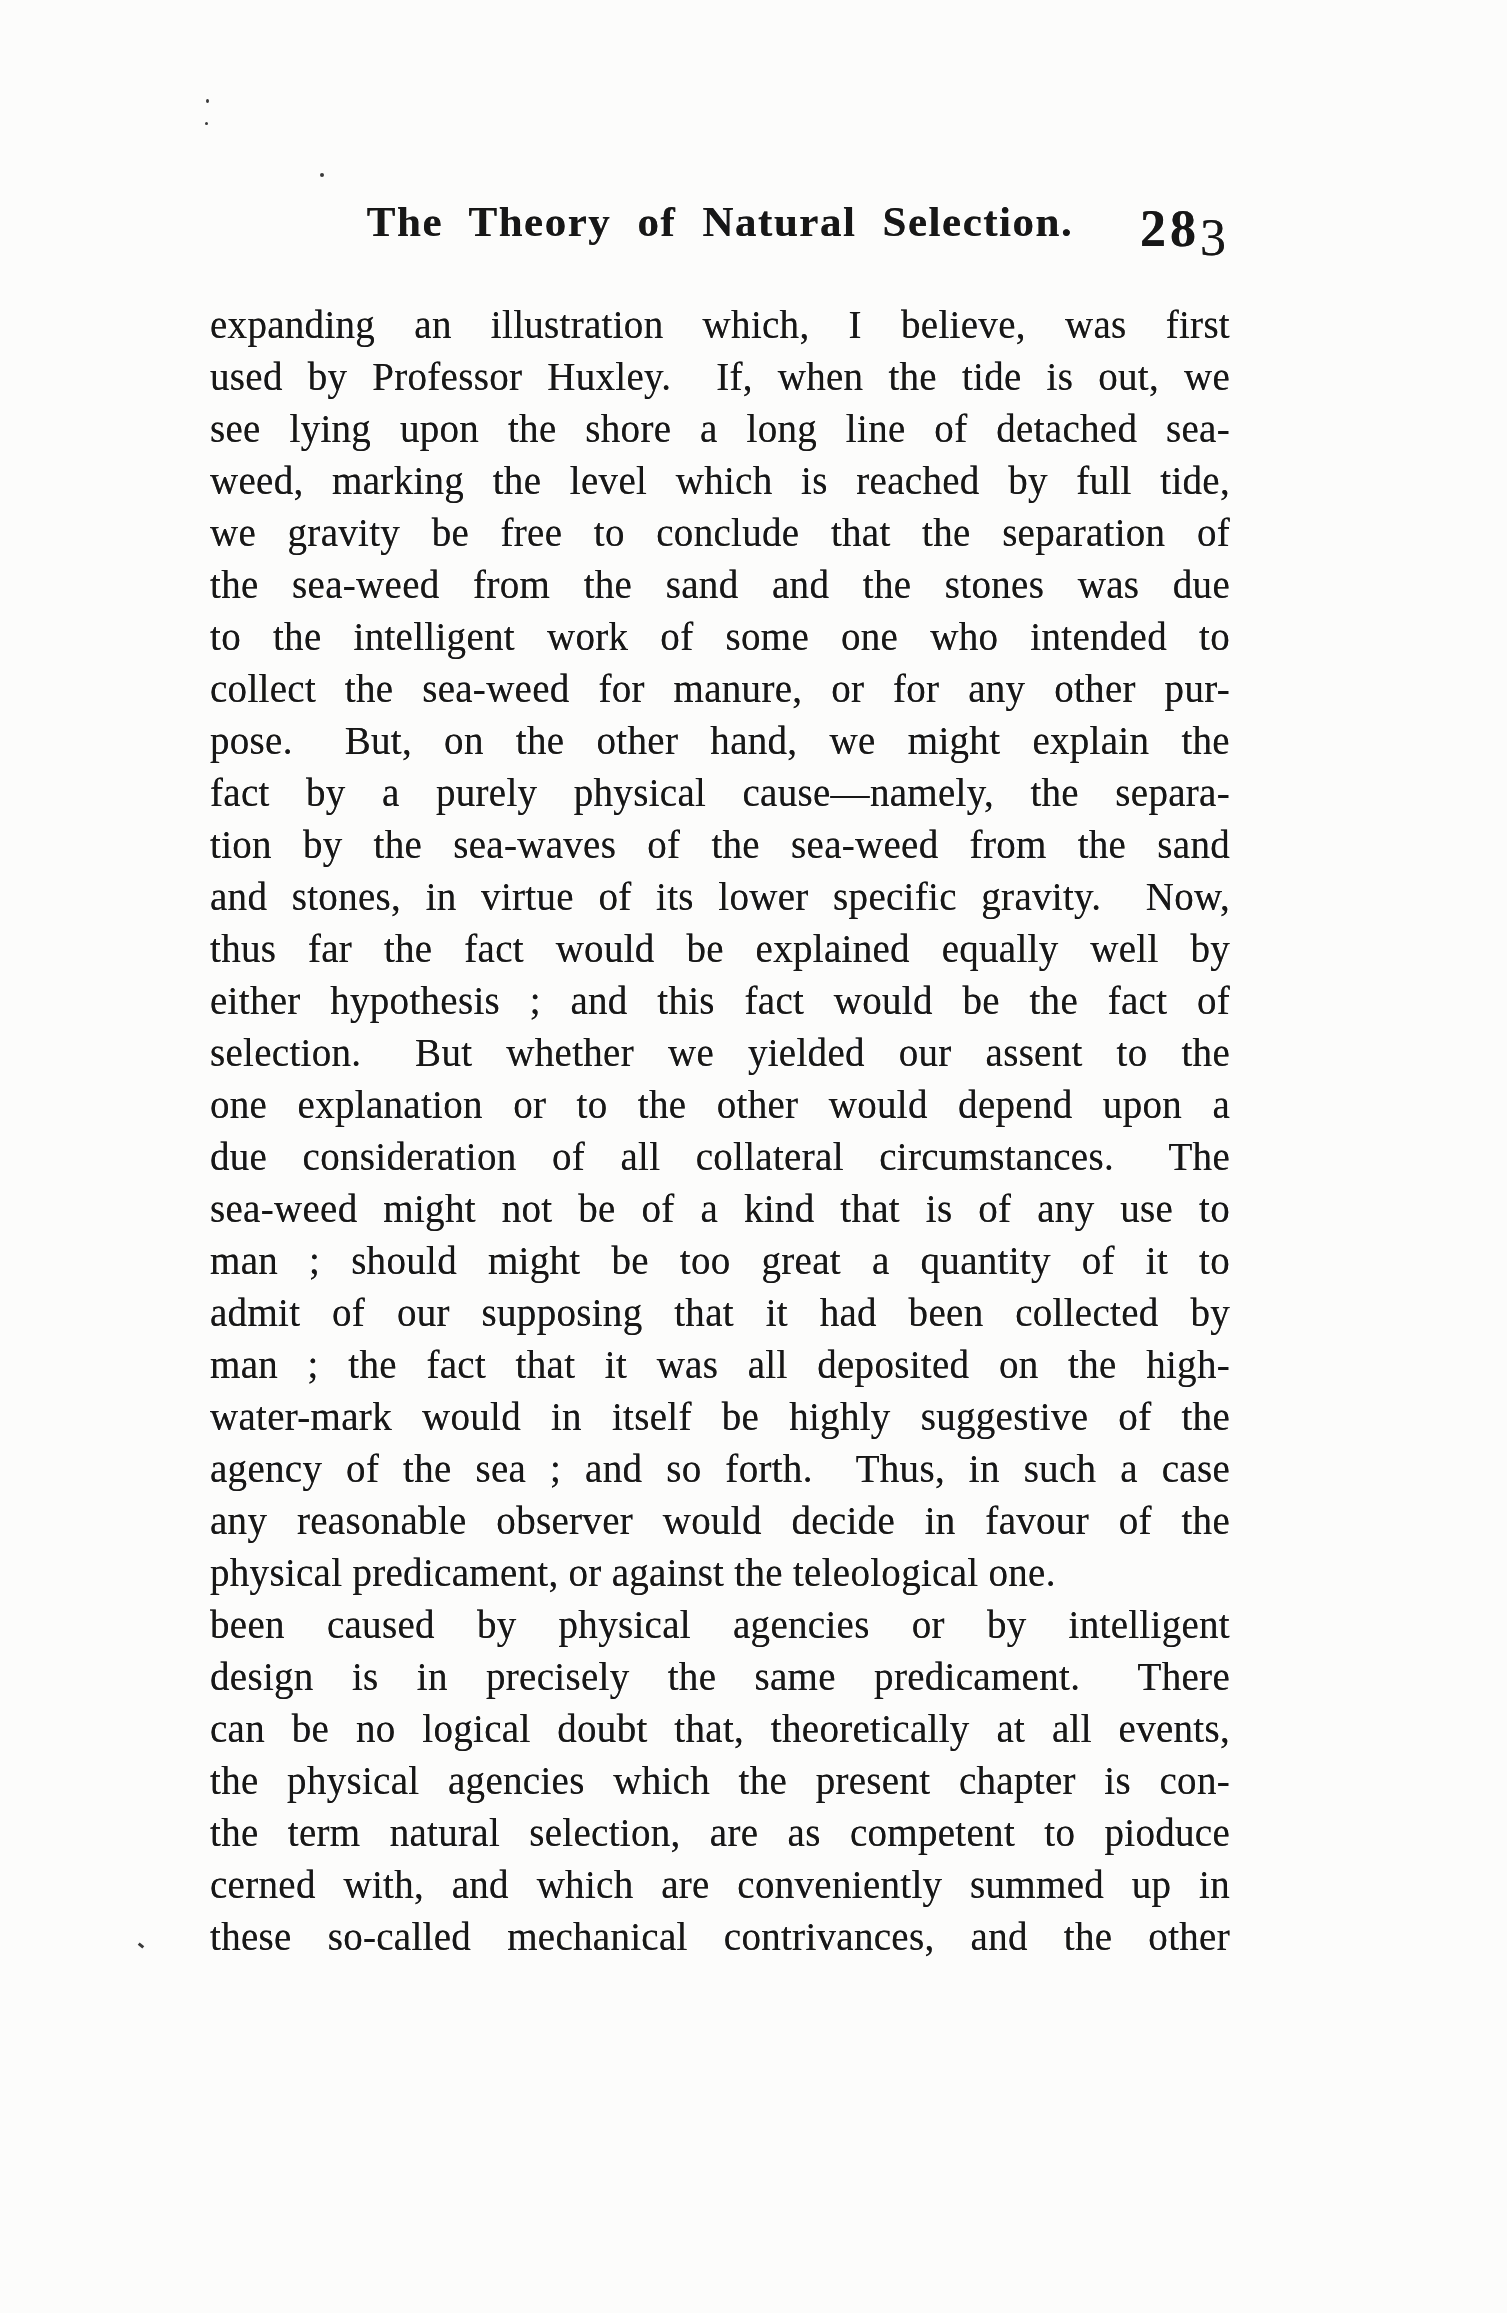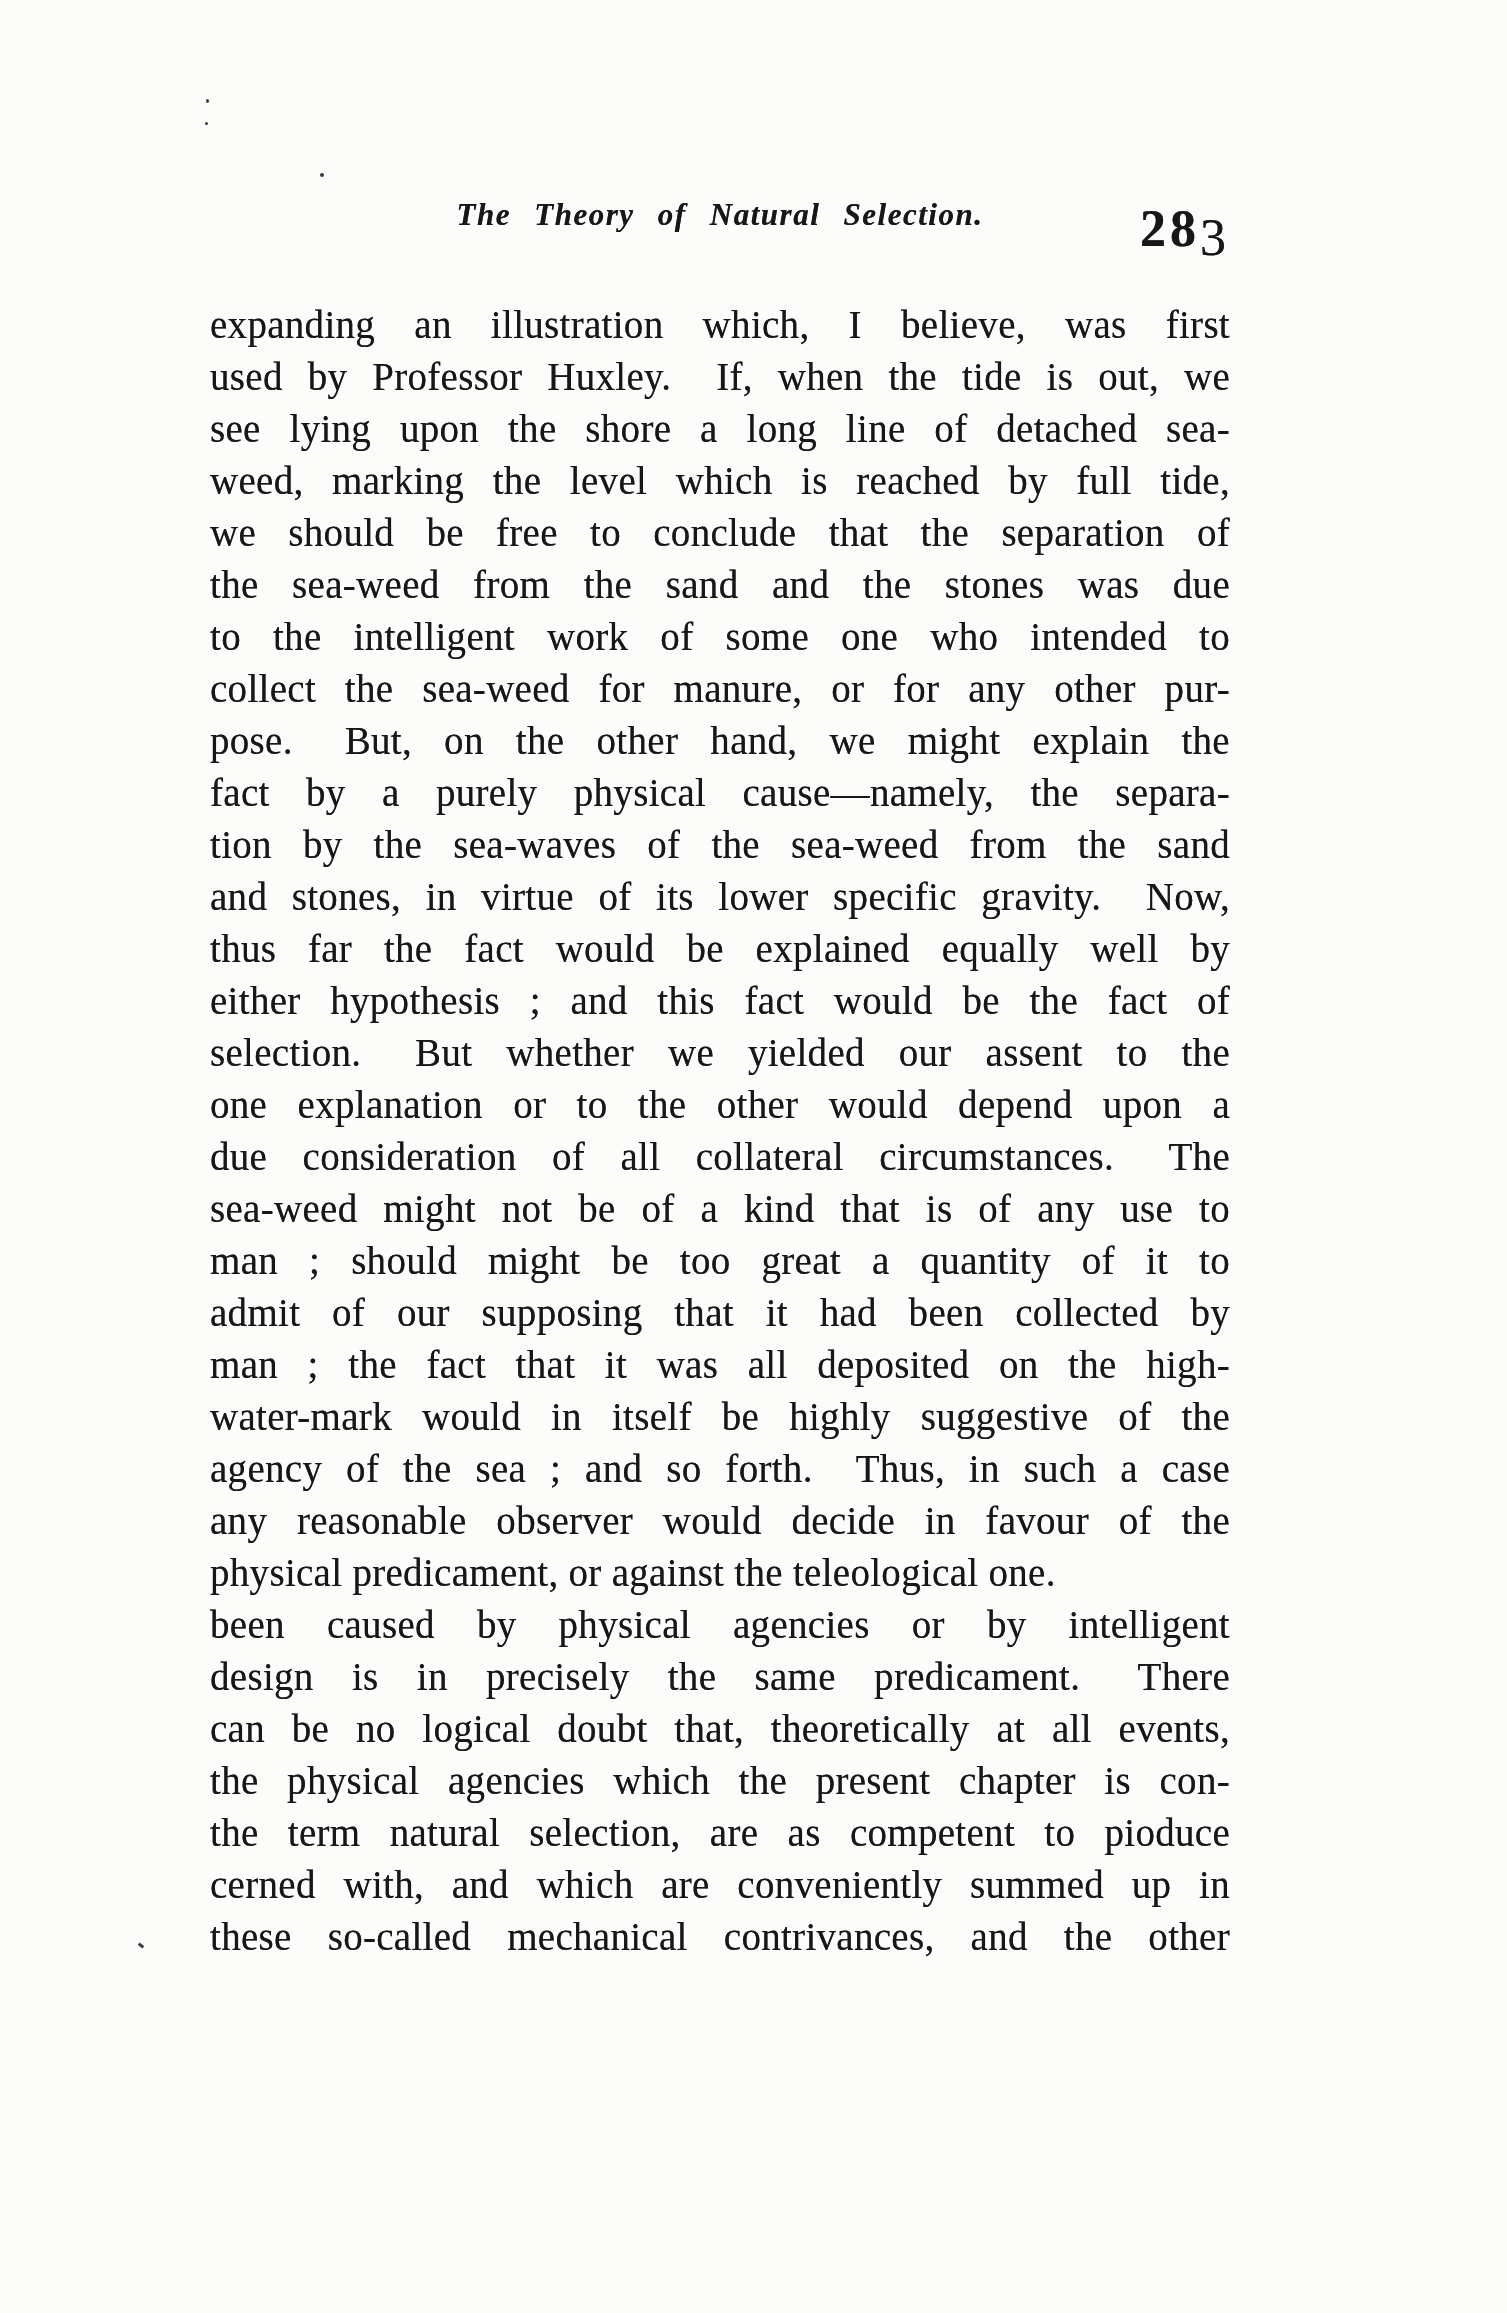--- a/index.html
+++ b/index.html
@@ -11,23 +11,22 @@
     font-family: "Liberation Serif", "DejaVu Serif", serif;
     color: #171717;
   }
   .page-header {
     position: absolute; top: 197px; left: 210px; width: 1020px;
     text-shadow: 0 0 0.6px rgba(10,10,10,0.7);
   }
   .header-title {
     display: block;
     text-align: center;
-    font-style: italic;
     font-weight: 600;
-    font-size: 31px;
+    font-size: 43px;
     letter-spacing: 1.5px;
     word-spacing: 14px;
     white-space: nowrap;
   }
   .page-number {
     position: absolute; right: 0; top: 2px;
     font-size: 52px;
     letter-spacing: 4px;
     font-weight: 600;
     font-style: normal;
@@ -58,21 +57,21 @@
   <span class="header-title">The Theory of Natural Selection.</span>
   <span class="page-number"><span class="pn-digit">2</span><span class="pn-digit">8</span><span class="pn-digit pn-drop">3</span></span>
 </header>
 
 <main class="text-block">
     <div class="paragraph">
       <div class="line"><span class="">expanding an illustration which, I believe, was first</span></div>
       <div class="line"><span class="">used by Professor Huxley.  If, when the tide is out, we</span></div>
       <div class="line"><span class="">see lying upon the shore a long line of detached sea-</span></div>
       <div class="line"><span class="">weed, marking the level which is reached by full tide,</span></div>
-      <div class="line"><span class="">we should be free to conclude that the separation of</span></div>
+      <div class="line"><span class="">we gravity be free to conclude that the separation of</span></div>
       <div class="line"><span class="">the sea-weed from the sand and the stones was due</span></div>
       <div class="line"><span class="">to the intelligent work of some one who intended to</span></div>
       <div class="line"><span class="">collect the sea-weed for manure, or for any other pur-</span></div>
       <div class="line"><span class="">pose.  But, on the other hand, we might explain the</span></div>
       <div class="line"><span class="">fact by a purely physical cause—namely, the separa-</span></div>
       <div class="line"><span class="">tion by the sea-waves of the sea-weed from the sand</span></div>
       <div class="line"><span class="">and stones, in virtue of its lower specific gravity.  Now,</span></div>
       <div class="line"><span class="">thus far the fact would be explained equally well by</span></div>
       <div class="line"><span class="">either hypothesis ; and this fact would be the fact of</span></div>
       <div class="line"><span class="it">selection.</span><span class="">  But whether we yielded our assent to the</span></div>

